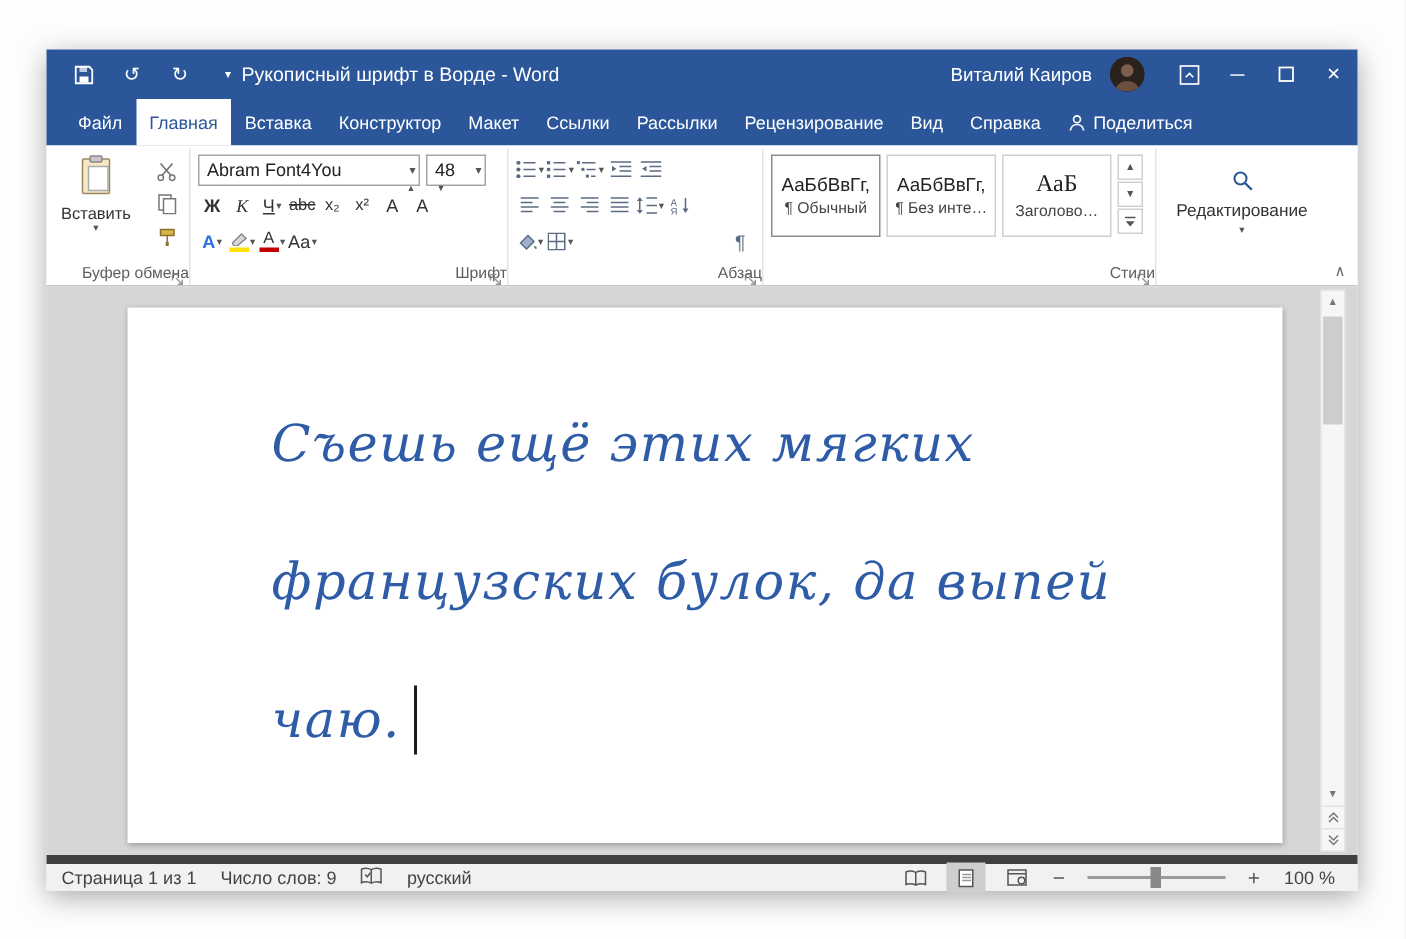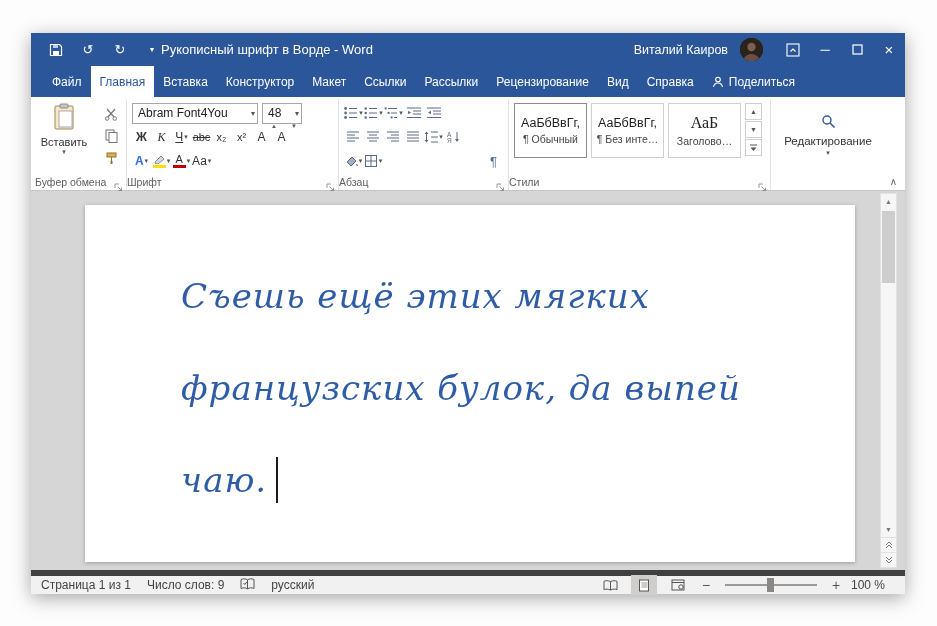--- a/index.html
+++ b/index.html
@@ -30,21 +30,21 @@
   .tab { display:flex; align-items:center; padding:0 9px; white-space:nowrap; cursor:default; }
   .tab.active { background:#fff; color:#2b579a; }
   .tab .t-icon { margin-right:5px; display:flex; }
   .tab.help { margin-left:auto; }
   .tab.share { margin-right:6px; }
 
   
   .ribbon { height:94px; flex:0 0 auto; background:#fff; border-bottom:1px solid #c8c6c4;
             display:flex; padding:2px 2px 0 4px; position:relative; }
   .rgroup { position:relative; border-right:1px solid #e3e3e3; padding:2px 5px 17px 5px; }
-  .rgroup-label { position:absolute; left:0; right:12px; bottom:2px; text-align:left;
+  .rgroup-label { position:absolute; left:0; right:0; bottom:2px; text-align:right;
                   font-size:10.5px; color:#605e5c; white-space:nowrap; }
   .launcher { position:absolute; right:2px; bottom:2px; width:10px; height:10px; opacity:.75; }
   .collapse-ribbon { position:absolute; right:8px; bottom:3px; font-size:10px; color:#666; }
 
   
   .clip-inner { display:flex; gap:13px; }
   .paste-btn { width:48px; display:flex; flex-direction:column; align-items:center; gap:1px;
                padding-top:2px; }
   .paste-btn .lbl { font-size:11px; color:#333; }
   .paste-btn .car { font-size:7px; color:#555; line-height:5px; }
@@ -108,21 +108,21 @@
   .statusbar { height:24px; flex:0 0 auto; background:#f1f1f1; border-top:6px solid #404040;
                display:flex; align-items:center; font-size:12px; color:#444; padding:0 10px; }
   .sb-left { display:flex; align-items:center; gap:16px; }
   .sb-left .itm { white-space:nowrap; }
   .sb-right { margin-left:auto; display:flex; align-items:center; gap:8px; }
   .view-btn { width:26px; height:20px; display:flex; align-items:center; justify-content:center; }
   .view-btn.selected { background:#cfcecd; }
   .zoom-track { width:92px; height:2px; background:#9a9a9a; position:relative; margin:0 4px; }
   .zoom-thumb { position:absolute; left:42px; top:-6px; width:7px; height:14px; background:#8a8886; }
   .zoom-sign { font-size:14px; color:#555; width:14px; text-align:center; }
-  .zoom-pct { width:44px; text-align:left; white-space:nowrap; }
+  .zoom-pct { width:44px; text-align:center; white-space:nowrap; }
 </style>
 </head>
 <body>
 
 <div class="window">
 
   <div class="titlebar">
     <div class="qat">
       <span>
         <svg width="14" height="14" viewBox="0 0 14 14">
@@ -225,21 +225,21 @@
       <span class="launcher">
         <svg width="9" height="9" viewBox="0 0 9 9">
             <path d="M1 1h4M1 1v4" stroke="#777" fill="none"></path>
             <path d="M3.5 3.5 7.5 7.5M7.5 4.5v3h-3" stroke="#777" fill="none"></path>
           </svg>
       </span>
     </div>
 
     <div class="rgroup" style="width:212px;">
       <div class="rrow">
-        <div class="combo" style="width:126px;">
+        <div class="combo" style="width:148px;">
           <span>Abram Font4You</span>
           <span class="car">▾</span>
         </div>
         <div class="combo" style="width:40px; margin-left:3px;">
           <span>48</span>
           <span class="car">▾</span>
         </div>
       </div>
       <div class="rrow">
         <span class="sbtn b">Ж</span>

